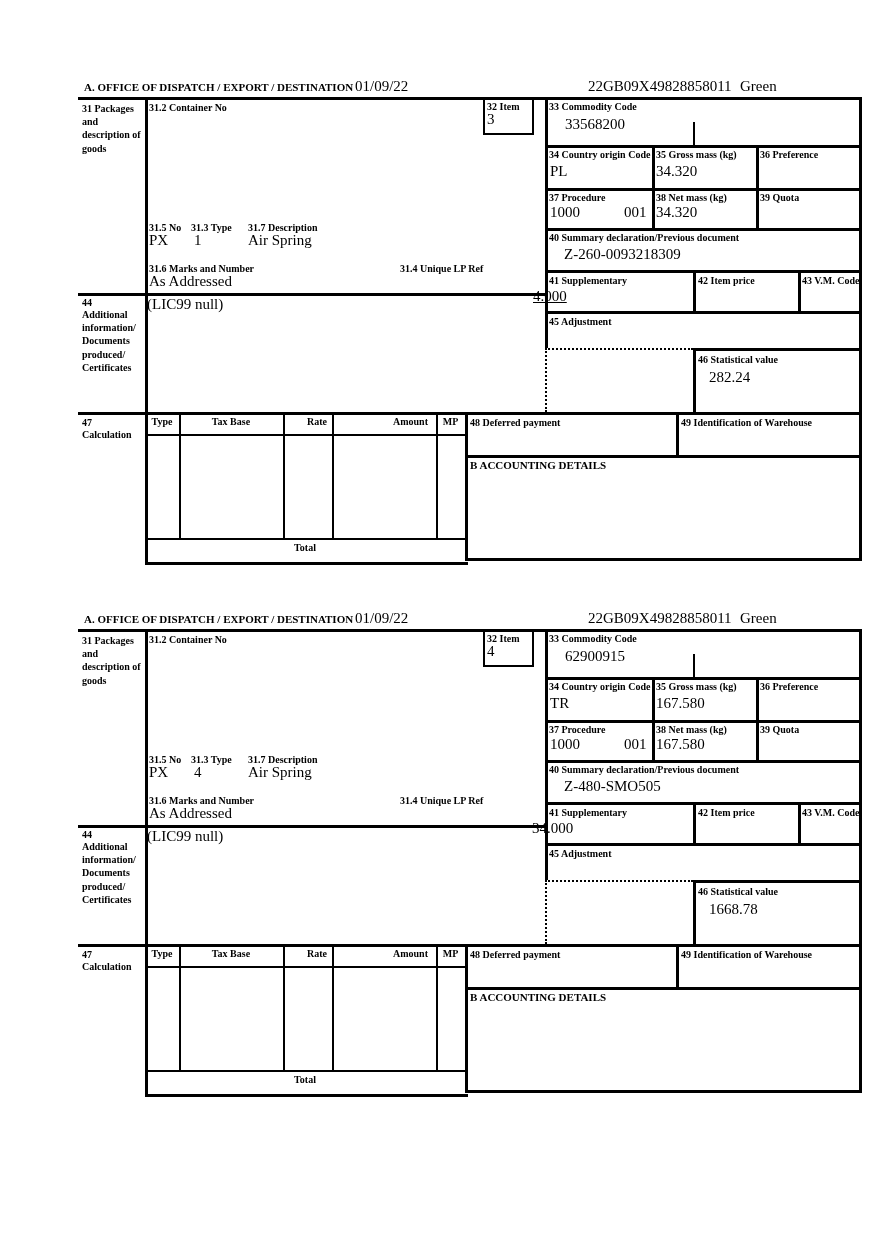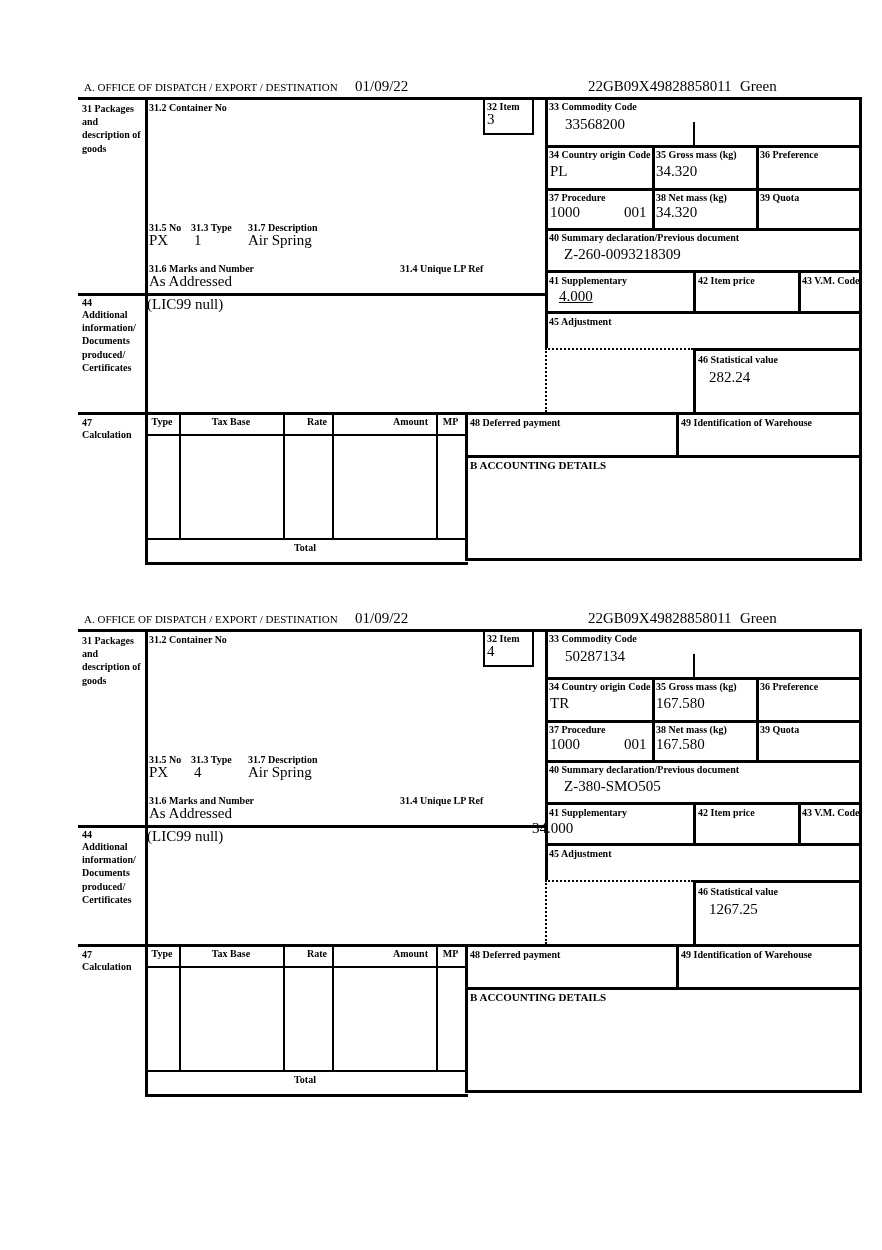--- a/index.html
+++ b/index.html
@@ -10,21 +10,21 @@
   .hl.thin{height:2px;}
   .vl{position:absolute;background:#000;width:3px;}
   .vl.thin{width:2px;}
   .hdot{position:absolute;height:0;border-top:2px dotted #000;}
   .vdot{position:absolute;width:0;border-left:2px dotted #000;}
   .lbl{position:absolute;font-family:"Liberation Serif",serif;font-weight:bold;
        font-size:10px;line-height:1.32;white-space:nowrap;}
   .lbl.wrap{white-space:normal;}
   .val{position:absolute;font-family:"Liberation Serif",serif;font-size:15px;
        line-height:1.1;white-space:nowrap;}
-  .hdr-title{position:absolute;font-family:"Liberation Serif",serif;font-weight:normal;
+  .hdr-title{position:absolute;font-family:"Liberation Serif",serif;font-weight:bold;
        font-size:11px;white-space:nowrap;}
   .hdr-big{position:absolute;font-family:"Liberation Serif",serif;font-size:15px;white-space:nowrap;}
   .th{position:absolute;font-family:"Liberation Serif",serif;font-weight:bold;font-size:10px;
        box-sizing:border-box;}
   .acc{position:absolute;font-family:"Liberation Serif",serif;font-weight:bold;font-size:11px;white-space:nowrap;}
 </style>
 </head>
 <body>
 
 <div id="page">
@@ -108,21 +108,21 @@
     <div class="th" style="left:67px;top:464px;width:320px;text-align:center;">Total</div>
 
     <div class="val" style="left:409px;top:33px;">3</div>
     <div class="val" style="left:487px;top:38px;">33568200</div>
     <div class="val" style="left:472px;top:85px;">PL</div>
     <div class="val" style="left:578px;top:85px;">34.320</div>
     <div class="val" style="left:472px;top:126px;">1000</div>
     <div class="val" style="left:546px;top:126px;">001</div>
     <div class="val" style="left:578px;top:126px;">34.320</div>
     <div class="val" style="left:486px;top:168px;">Z-260-0093218309</div>
-    <div class="val" style="left:481px;top:210px;text-decoration:underline;">4.000</div>
+    <div class="val" style="left:455px;top:210px;text-decoration:underline;">4.000</div>
     <div class="val" style="left:71px;top:154px;">PX</div>
     <div class="val" style="left:116px;top:154px;">1</div>
     <div class="val" style="left:170px;top:154px;">Air Spring</div>
     <div class="val" style="left:71px;top:195px;">As Addressed</div>
     <div class="val" style="left:69px;top:218px;">(LIC99 null)</div>
     <div class="val" style="left:631px;top:291px;">282.24</div>
 
   </div>
 
   <div class="sheet" style="top: 610px;">
@@ -198,29 +198,29 @@
     <div class="acc" style="left:392px;top:381px;">B ACCOUNTING DETAILS</div>
 
     <div class="th" style="left:67px;top:338px;width:34px;text-align:center;">Type</div>
     <div class="th" style="left:101px;top:338px;width:104px;text-align:center;">Tax Base</div>
     <div class="th" style="left:205px;top:338px;width:49px;text-align:right;padding-right:5px;">Rate</div>
     <div class="th" style="left:254px;top:338px;width:104px;text-align:right;padding-right:8px;">Amount</div>
     <div class="th" style="left:358px;top:338px;width:29px;text-align:center;">MP</div>
     <div class="th" style="left:67px;top:464px;width:320px;text-align:center;">Total</div>
 
     <div class="val" style="left:409px;top:33px;">4</div>
-    <div class="val" style="left:487px;top:38px;">50287134</div>
+    <div class="val" style="left:487px;top:38px;">62900915</div>
     <div class="val" style="left:472px;top:85px;">TR</div>
     <div class="val" style="left:578px;top:85px;">167.580</div>
     <div class="val" style="left:472px;top:126px;">1000</div>
     <div class="val" style="left:546px;top:126px;">001</div>
     <div class="val" style="left:578px;top:126px;">167.580</div>
-    <div class="val" style="left:486px;top:168px;">Z-380-SMO505</div>
+    <div class="val" style="left:486px;top:168px;">Z-480-SMO505</div>
     <div class="val" style="left:454px;top:210px;">34.000</div>
     <div class="val" style="left:71px;top:154px;">PX</div>
     <div class="val" style="left:116px;top:154px;">4</div>
     <div class="val" style="left:170px;top:154px;">Air Spring</div>
     <div class="val" style="left:71px;top:195px;">As Addressed</div>
     <div class="val" style="left:69px;top:218px;">(LIC99 null)</div>
-    <div class="val" style="left:631px;top:291px;">1267.25</div>
+    <div class="val" style="left:631px;top:291px;">1668.78</div>
 
   </div>
 </div>
 
 </body></html>

